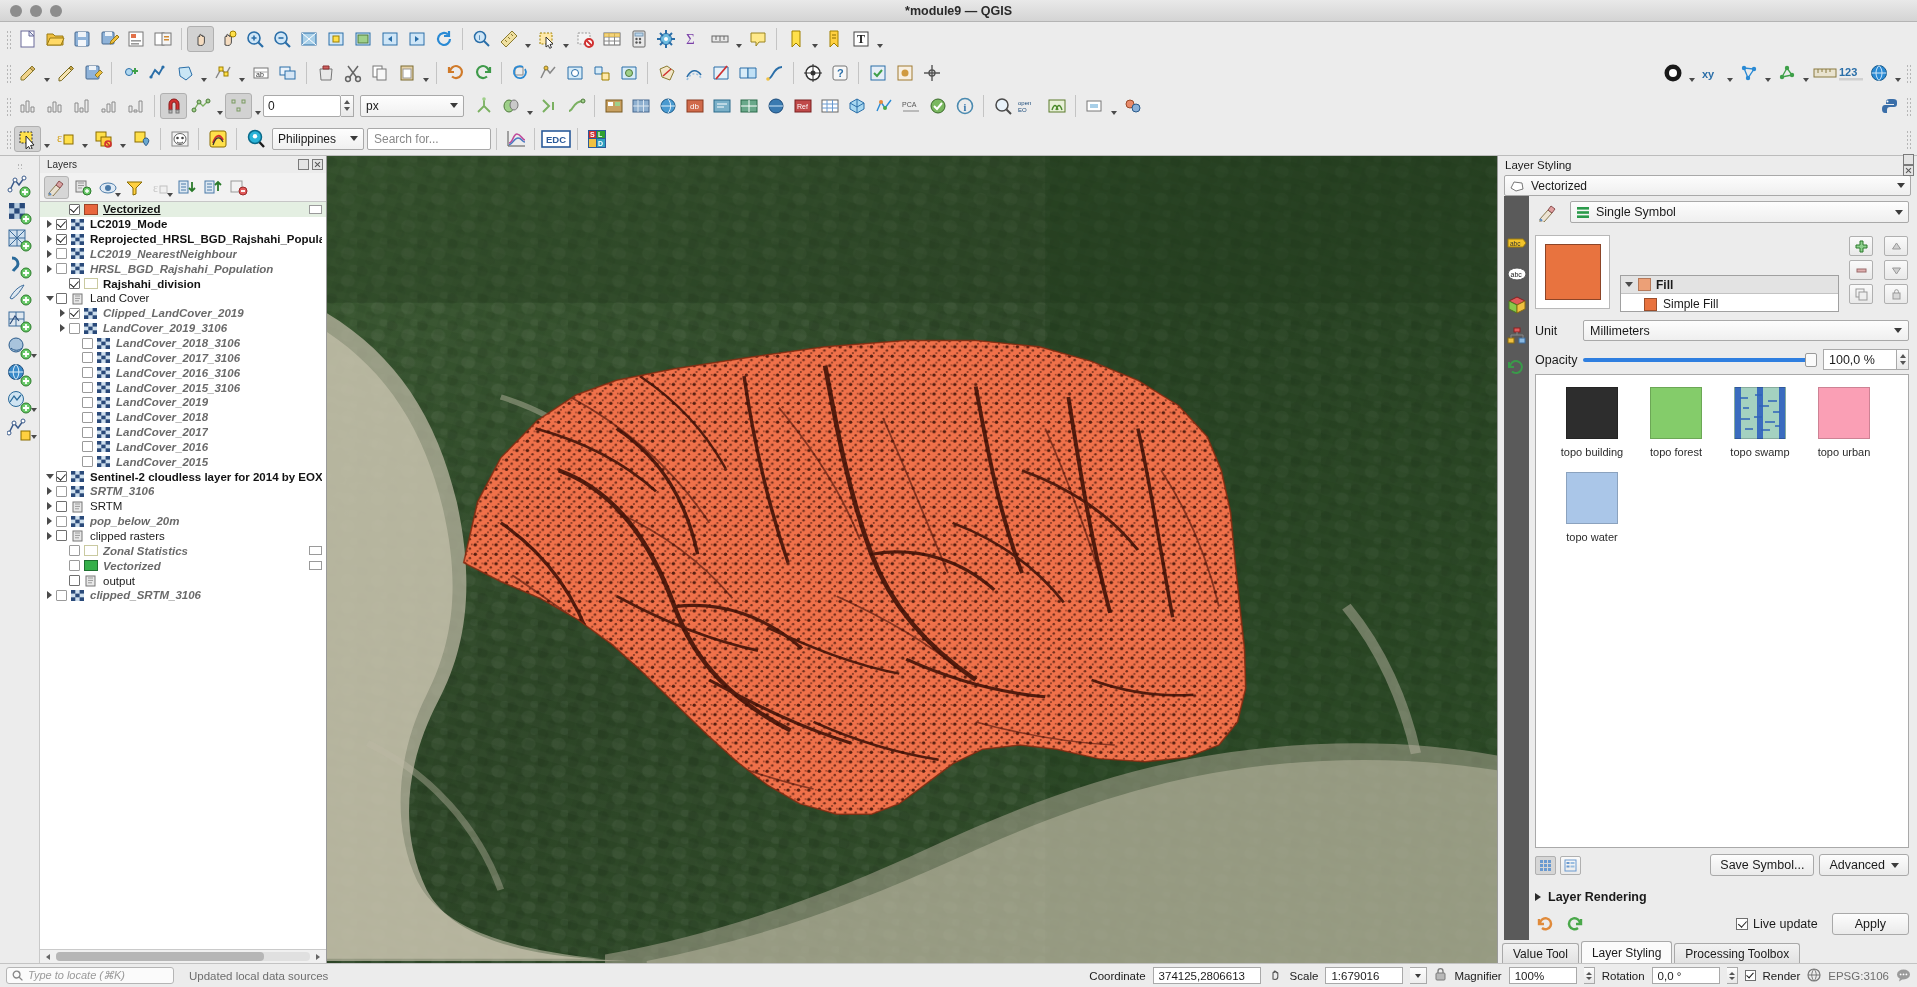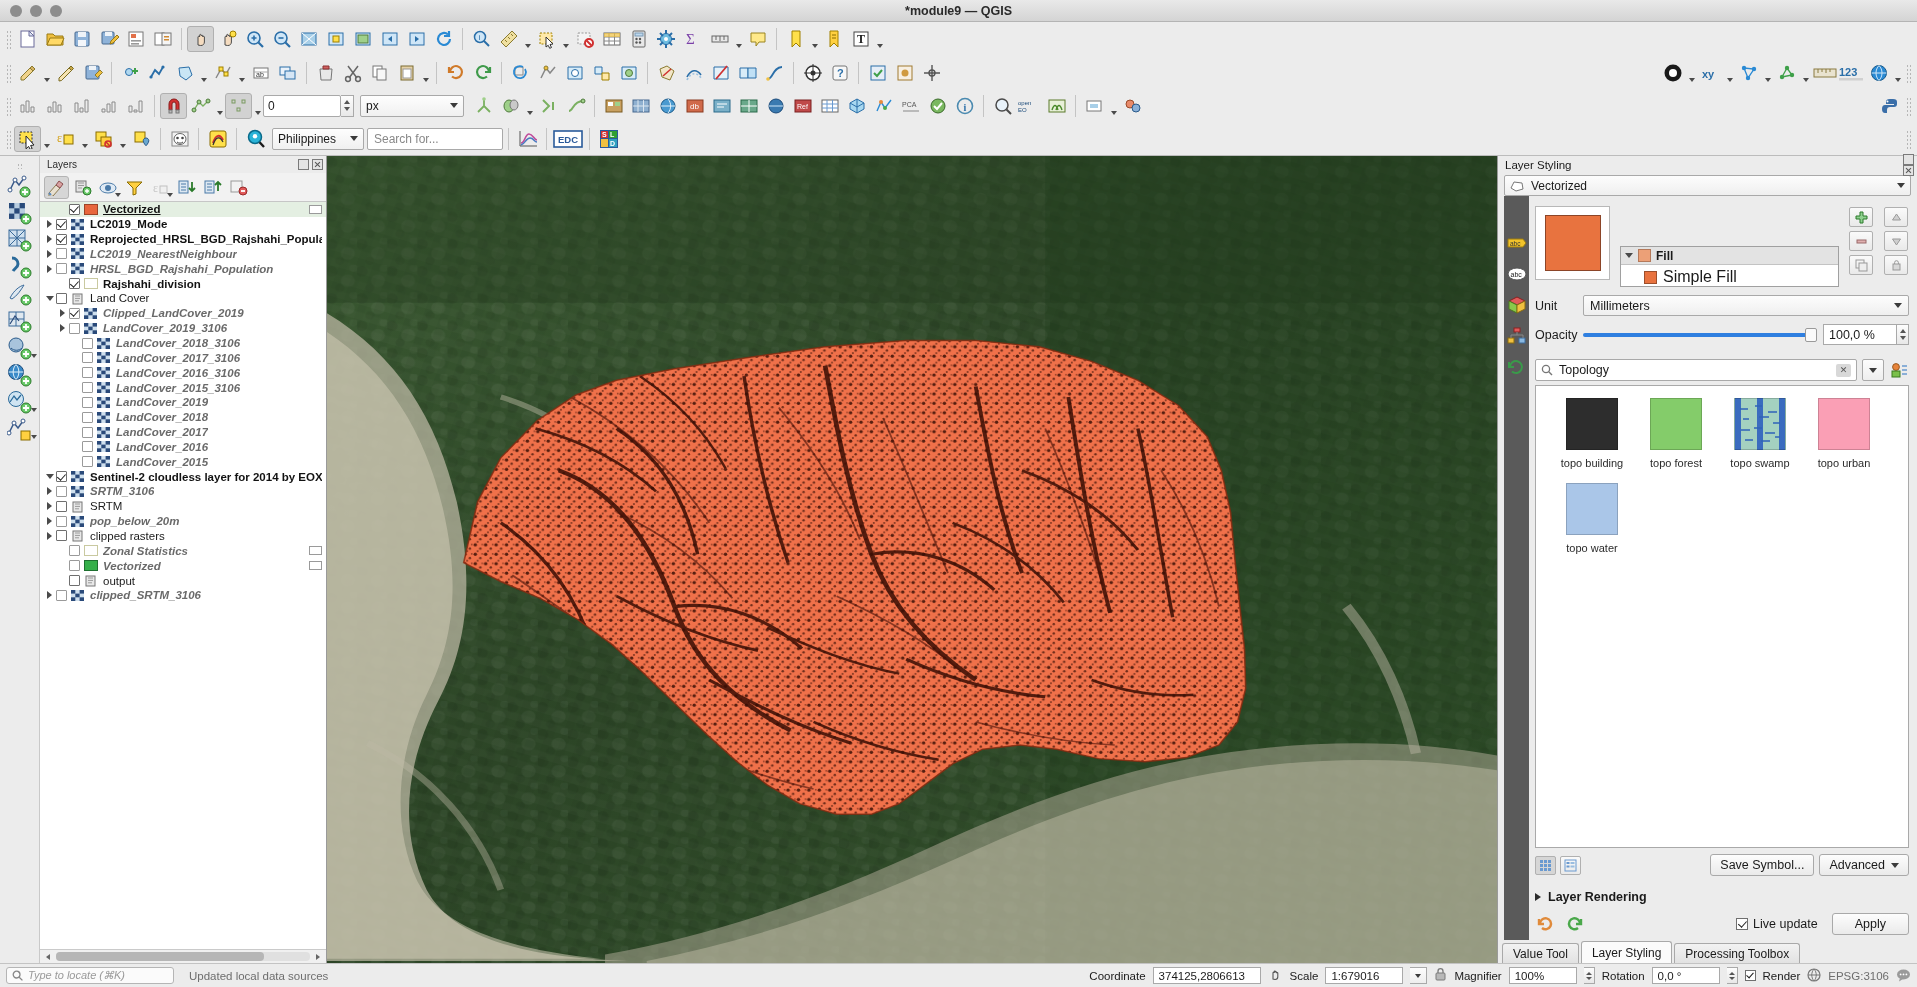--- a/index.html
+++ b/index.html
@@ -128,21 +128,21 @@
   .renderer{height:22px;flex:1;border:1px solid #a9a9a9;background:linear-gradient(#fdfdfd,#efefef);border-radius:2px;
             display:flex;align-items:center;padding:0 5px;gap:6px;font-size:12.5px;}
   .renderer .ar{margin-left:auto;border-left:4px solid transparent;border-right:4px solid transparent;border-top:5px solid #3b3b3b;}
   .symrow{display:flex;gap:10px;margin-top:10px;}
   .preview{width:75px;height:74px;border:1px solid #b8b8b8;background:#fff;display:flex;align-items:center;justify-content:center;}
   .preview div{width:56px;height:56px;background:#e8733f;border:1px solid #8c4528;}
   .symtree{flex:1;border:1px solid #a0a0a0;background:#fff;margin-top:40px;}
   .st-head{height:18px;background:#e3e3e3;border-bottom:1px solid #c3c3c3;display:flex;align-items:center;padding:0 4px;gap:5px;font-weight:700;font-size:12px;}
   .st-head i.tri{width:0;height:0;border-left:4px solid transparent;border-right:4px solid transparent;border-top:5px solid #4a4a4a;}
   .st-head .chip{width:13px;height:13px;background:#eca077;border:1px solid #b5795a;}
-  .st-child{display:flex;align-items:center;gap:6px;padding:3px 0 0 23px;font-size:16px;}
+  .st-child{display:flex;align-items:center;gap:6px;padding:3px 0 0 23px;font-size:12px;}
   .st-child .chip{width:13px;height:13px;background:#e8723e;border:1px solid #9c4e2b;}
   .sidebtns{width:25px;display:flex;flex-direction:column;gap:4px;padding-top:1px;}
   .sbn{width:24px;height:20px;border:1px solid #b0b0b0;background:linear-gradient(#fafafa,#e9e9e9);border-radius:2px;
        display:flex;align-items:center;justify-content:center;}
   .prop{display:flex;align-items:center;margin-top:8px;font-size:12.5px;}
   .prop .lbl{width:48px;flex:0 0 48px;}
   .prop .ctl{flex:1;display:flex;align-items:center;}
   .selbox{flex:1;height:21px;border:1px solid #a9a9a9;background:linear-gradient(#fdfdfd,#efefef);border-radius:2px;
           display:flex;align-items:center;padding:0 6px;font-size:12.5px;}
   .selbox .ar{margin-left:auto;border-left:4px solid transparent;border-right:4px solid transparent;border-top:5px solid #3b3b3b;}
@@ -930,21 +930,21 @@
       <div class="tb">
           <svg width="22" height="22">
             <circle cx="10" cy="9" r="6.5" fill="#2ab4d8" stroke="#0a6a8a" stroke-width="1.5"></circle>
             <circle cx="10" cy="8.2" r="2.2" fill="#fff"></circle>
             <path d="M14.6 14.2L19 19" stroke="#1a1a1a" stroke-width="2.4"></path>
           </svg>
         </div>
       <div class="combo" style="width:92px;margin-left:3px;">
           <span class="cv">Philippines</span>
         </div>
-      <div class="tinput" style="width:136px;margin-left:3px;">Search for...</div>
+      <div class="tinput" style="width:124px;margin-left:3px;">Search for...</div>
       <div class="sep"></div>
       <div class="tb">
           <svg width="22" height="22">
             <path d="M3 18V3" stroke="#555"></path>
             <path d="M3 18h17" stroke="#555"></path>
             <path d="M4 15c4 0 4-9 8-9s5 6 8 6" fill="none" stroke="#c04a9a" stroke-width="1.6"></path>
             <path d="M4 17c4-1 5-7 9-7s4 4 7 4" fill="none" stroke="#4a7ac0" stroke-width="1.6"></path>
           </svg>
         </div>
       <div class="sep"></div>
@@ -1648,20 +1648,38 @@
             </div>
           <div class="vtab">
               <svg width="20" height="16">
                 <path d="M3 8a6 6 0 1 1 2 4.5" fill="none" stroke="#3a9a4a" stroke-width="2"></path>
                 <path d="M2 3v5h5" fill="none" stroke="#3a9a4a" stroke-width="2"></path>
               </svg>
             </div>
         </div>
 
         <div class="dockbody">
+          <div class="rowline" style="margin-top:3px">
+            <div class="tb" style="width:26px">
+                <svg width="21" height="19">
+                  <path d="M2 16l8-9 4 3-8 9-4 1z" fill="#ece3d2" stroke="#8a7a50"></path>
+                  <path d="M10 7l3-4 4 3-3 4z" fill="#e0a0a0" stroke="#8a5050"></path>
+                  <path d="M2 16l2 2" stroke="#5a8ac0" stroke-width="2"></path>
+                </svg>
+              </div>
+            <div class="renderer">
+              <svg width="14" height="13">
+                  <rect x="1" y="1" width="12" height="2.6" fill="#2a9a4a"></rect>
+                  <rect x="1" y="5.2" width="12" height="2.6" fill="#2a9a4a"></rect>
+                  <rect x="1" y="9.4" width="12" height="2.6" fill="#2a9a4a"></rect>
+                </svg>
+              <span>Single Symbol</span>
+              <i class="ar"></i>
+            </div>
+          </div>
 
           <div class="symrow">
             <div class="preview">
                 <div style="background: rgb(232, 115, 63);"></div>
               </div>
             <div class="symtree">
               <div class="st-head">
                 <i class="tri"></i>
                 <span class="chip"></span>
                 <span>Fill</span>
@@ -1728,40 +1746,20 @@
                 </span>
               <span class="opval">100,0 %</span>
               <span class="opspin">
                   <i style="width:0;height:0;border-left:3px solid transparent;border-right:3px solid transparent;border-bottom:4px solid #555"></i>
                   <i style="width:0;height:0;border-left:3px solid transparent;border-right:3px solid transparent;border-top:4px solid #555"></i>
                 </span>
             </span>
           </div>
 
 
-          <div class="searchrow">
-            <span class="sfield">
-              <svg width="12" height="12">
-                  <circle cx="5" cy="5" r="3.6" fill="none" stroke="#777" stroke-width="1.3"></circle>
-                  <path d="M7.8 7.8L11 11" stroke="#777" stroke-width="1.4"></path>
-                </svg>
-              <span>Topology</span>
-              <span class="sclear">✕</span>
-            </span>
-            <span class="sdd">
-                <i></i>
-              </span>
-            <span class="sdd" style="border:none;background:none;width:20px">
-              <svg width="18" height="17">
-                  <circle cx="6" cy="5" r="3.4" fill="#e8833a" stroke="#9a5a20"></circle>
-                  <rect x="2" y="9" width="8" height="6" fill="#7ac04a" stroke="#3a7a20"></rect>
-                  <path d="M12 4h5M12 8h5M12 12h5" stroke="#6a9ad0" stroke-width="1.6"></path>
-                </svg>
-            </span>
-          </div>
 
           <div class="symlib" id="symlib">
               <div class="symcell">
                 <div class="box" style="background: rgb(45, 45, 45);"></div>
                 <div class="cap">topo building</div>
               </div>
               <div class="symcell">
                 <div class="box" style="background: rgb(132, 204, 106);"></div>
                 <div class="cap">topo forest</div>
               </div>

